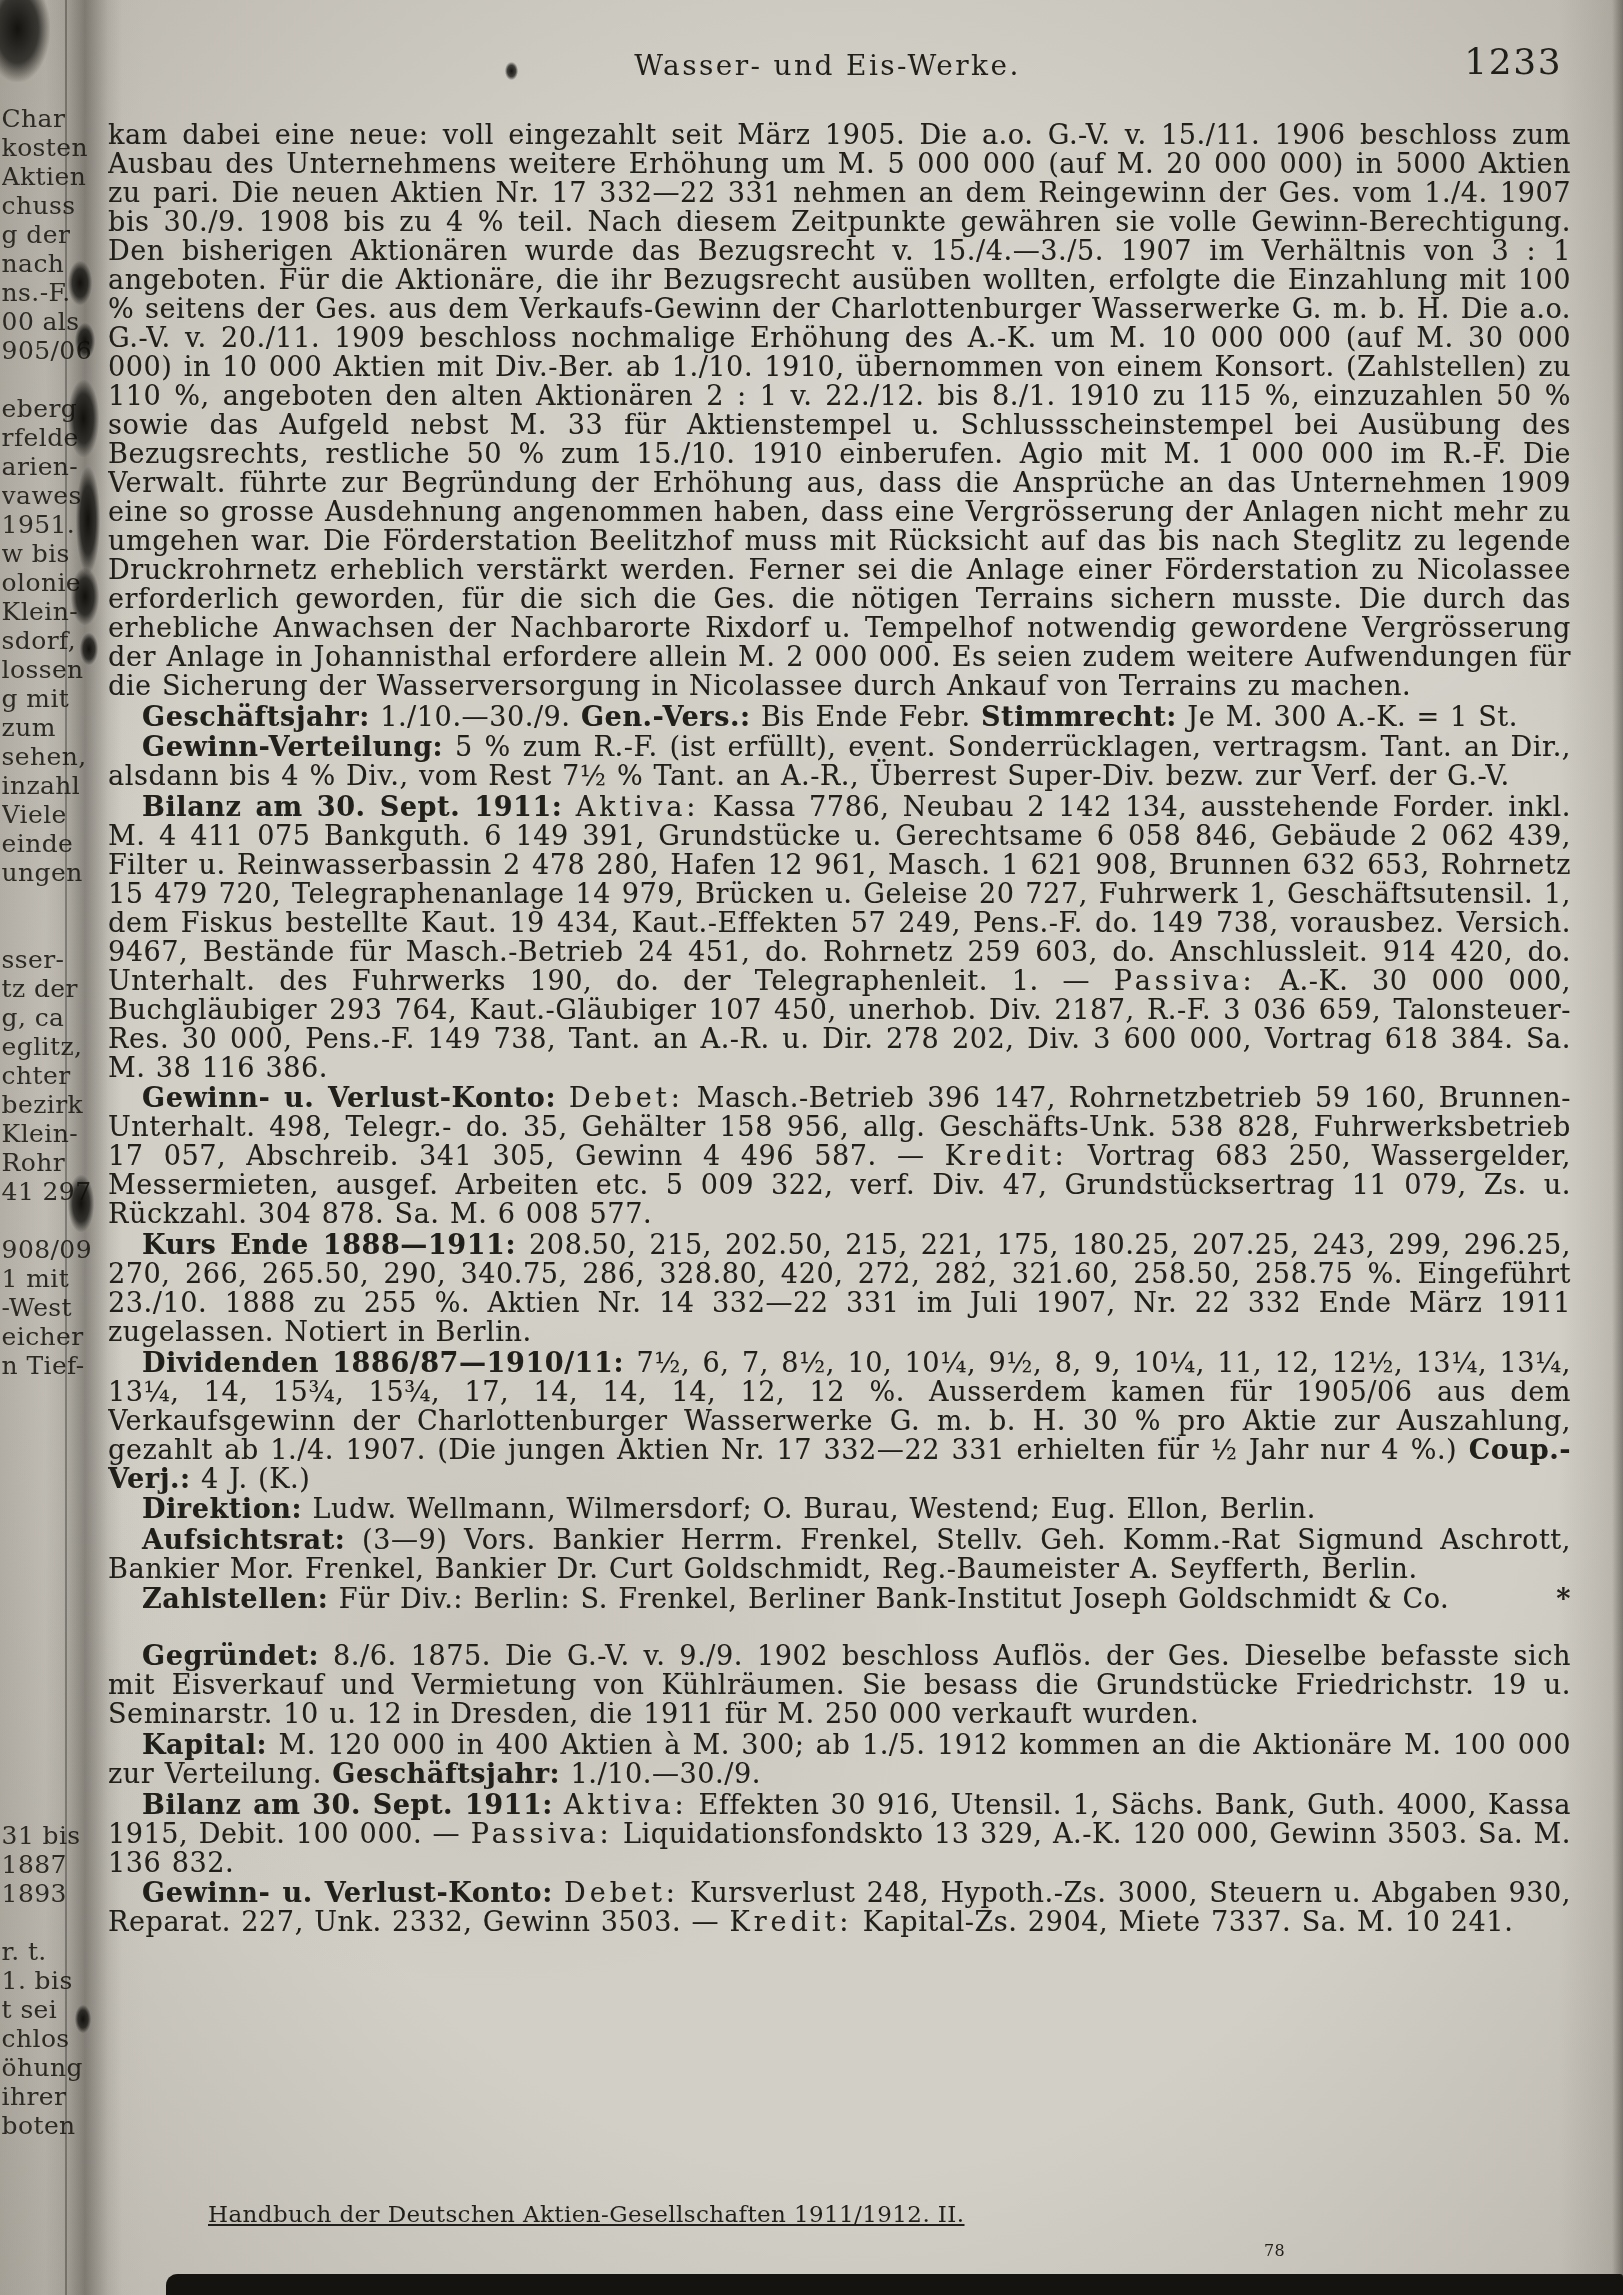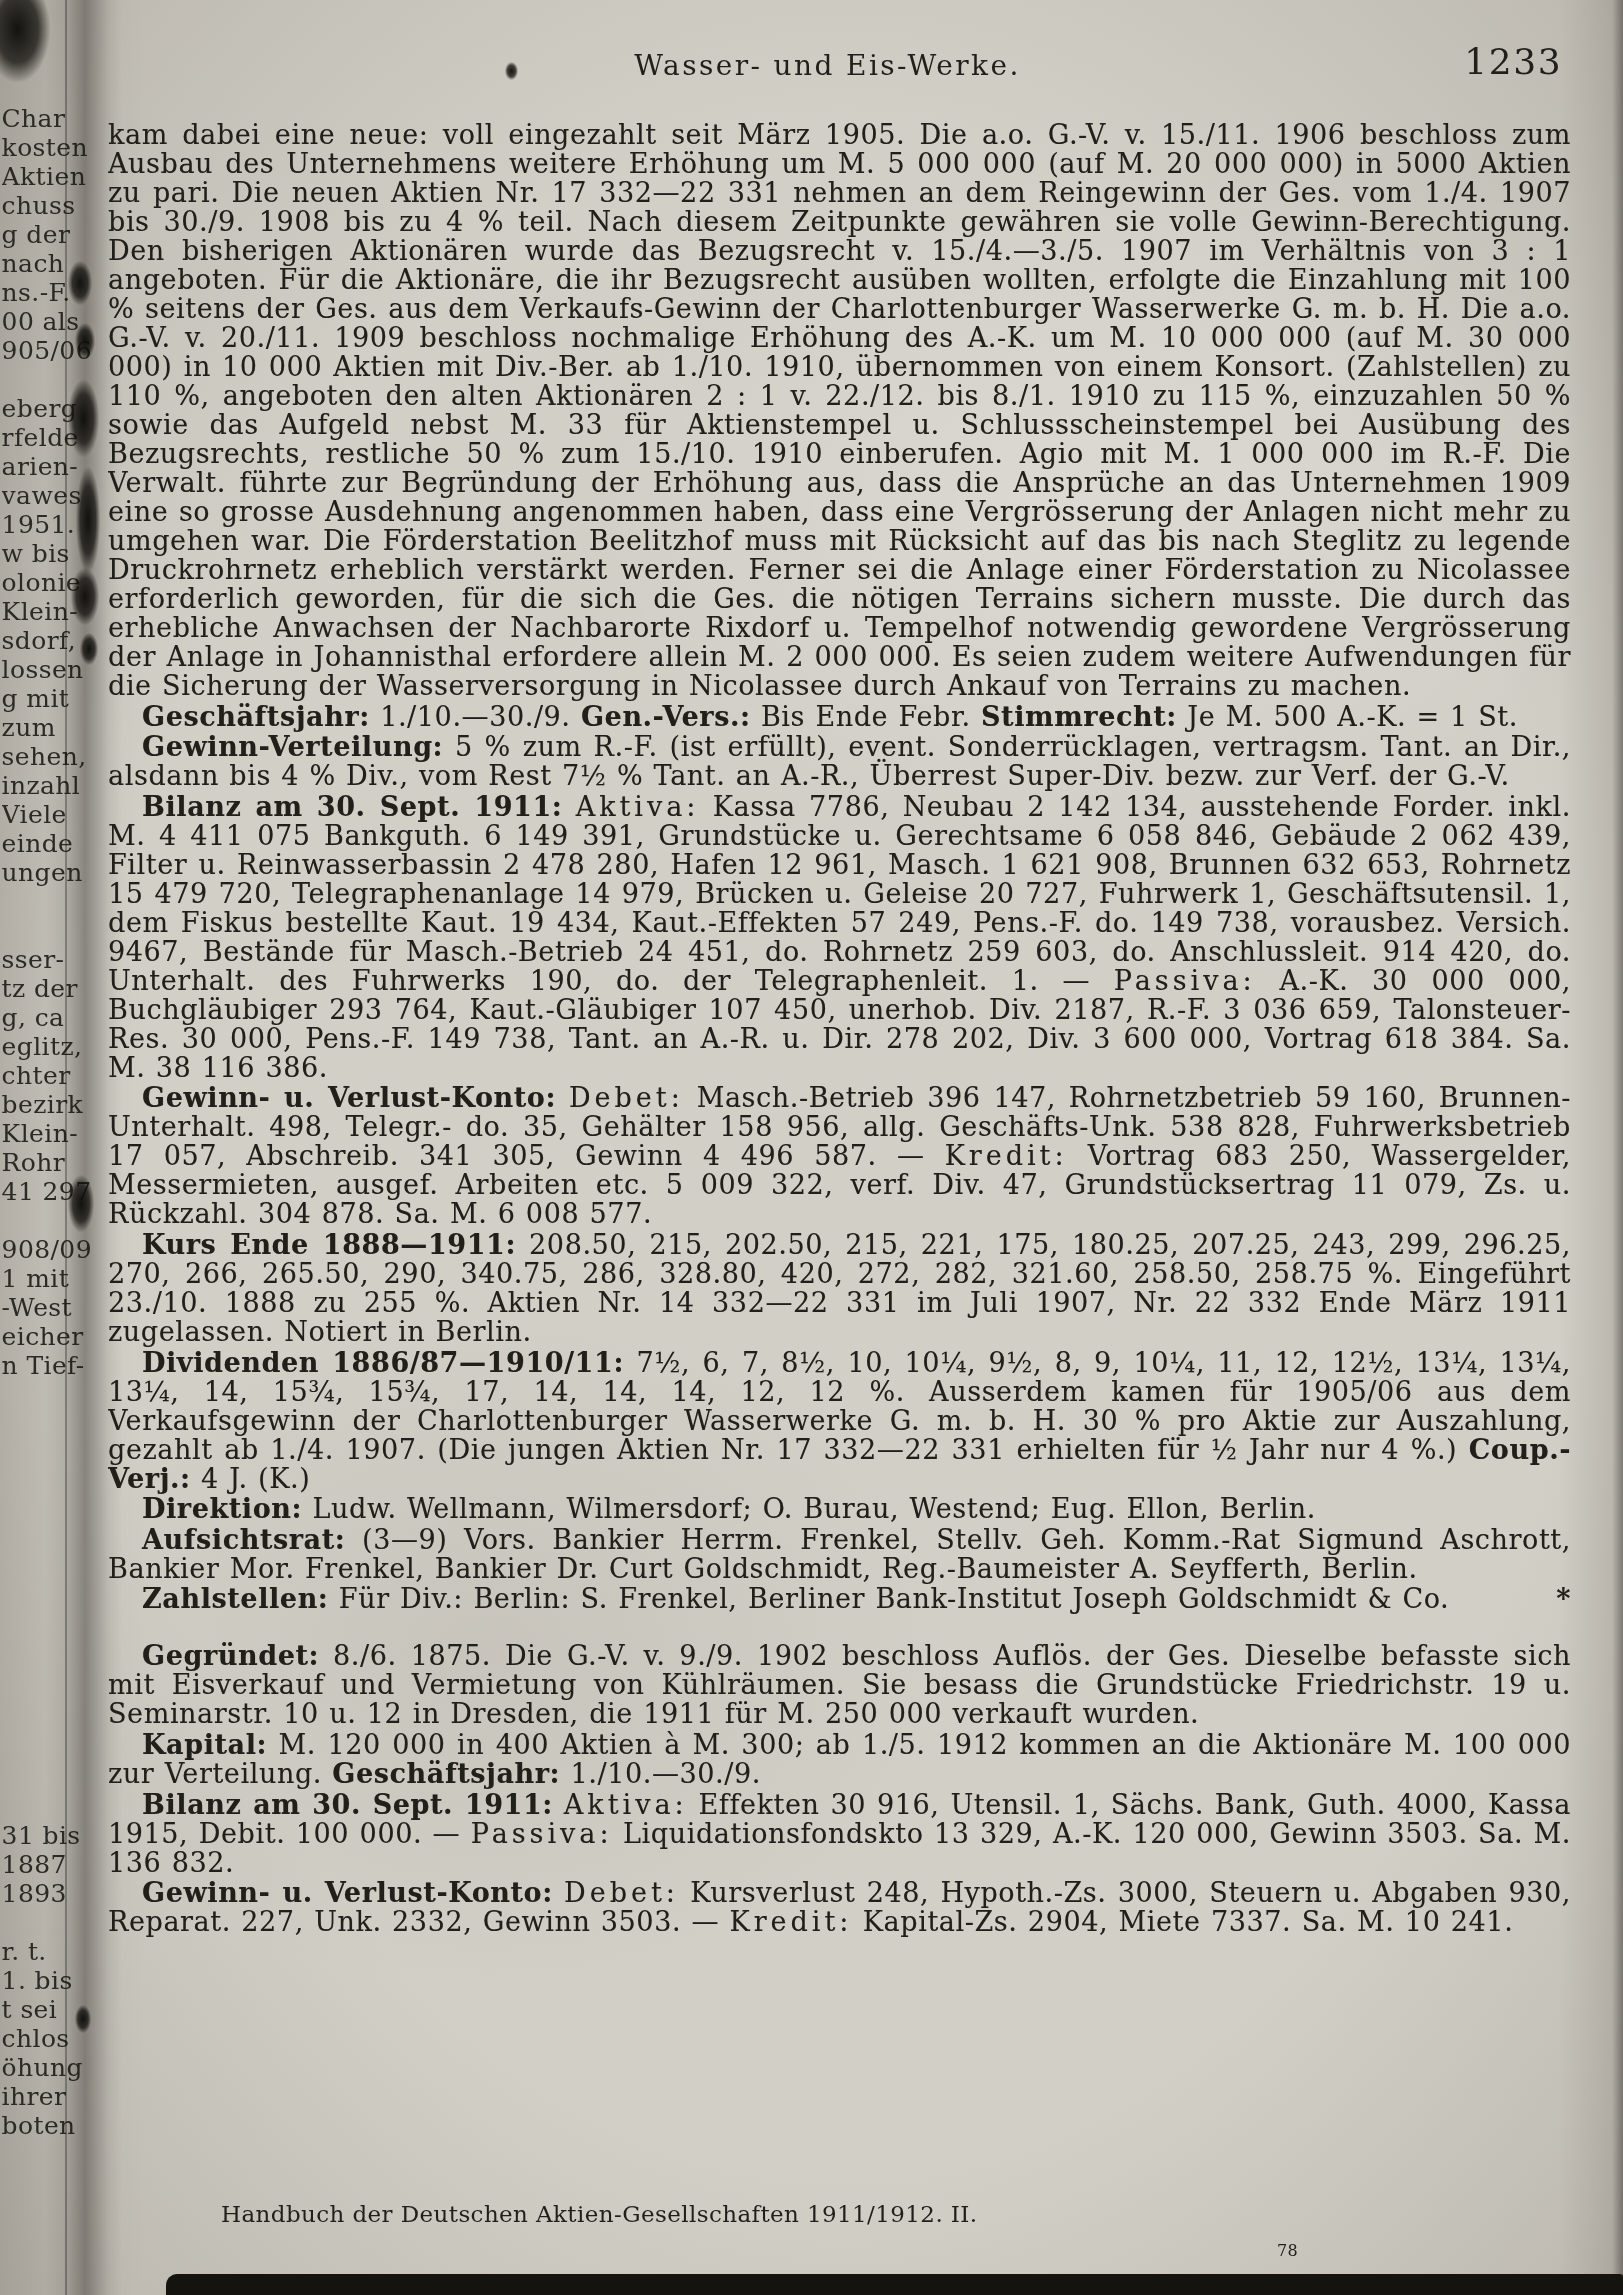--- a/index.html
+++ b/index.html
@@ -40,21 +40,21 @@
   }
   p.para{margin:0 0 1.6px 0;text-indent:34px;}
   p.para.noindent{text-indent:0;}
   .b{font-weight:bold;}
   .sp{letter-spacing:4px;}
   .company-heading{margin:28px 0 11.4px;text-align:center;text-indent:0;}
   .company-title{font-size:45px;font-weight:bold;margin:0 0 13px;letter-spacing:0.4px;line-height:1.1;}
   .company-subtitle{font-size:27px;}
   .company-subtitle .b{font-size:29px;}
   .fr{float:right;font-weight:bold;}
-  .footer{position:absolute;top:2201px;left:124px;width:1463px;font-size:23px;letter-spacing:0.4px;z-index:5;}
+  .footer{position:absolute;top:2201px;left:111px;width:1463px;font-size:23px;letter-spacing:0.4px;z-index:5;text-decoration:underline;}
   .footer-text{margin-left:97px;}
   .footer-sig{position:absolute;left:1153px;top:19.5px;font-size:16px;margin-top:20px;}
 </style>
 </head>
 <body>
 
 <div class="page">
 
   <div class="fold"></div>
   <div class="crease-line"></div>
@@ -134,21 +134,21 @@
     </div>
 
   <div class="header">
     <div class="header-title">Wasser- und Eis-Werke.</div>
     <div class="page-number">1233</div>
   </div>
 
   <div class="body-text">
 
     <p class="para noindent"><span class="">kam dabei eine neue: voll eingezahlt seit März 1905. Die a.o. G.-V. v. 15./11. 1906 beschloss zum Ausbau des Unternehmens weitere Erhöhung um M. 5 000 000 (auf M. 20 000 000) in 5000 Aktien zu pari. Die neuen Aktien Nr. 17 332—22 331 nehmen an dem Reingewinn der Ges. vom 1./4. 1907 bis 30./9. 1908 bis zu 4 % teil. Nach diesem Zeitpunkte gewähren sie volle Gewinn-Berechtigung. Den bisherigen Aktionären wurde das Bezugsrecht v. 15./4.—3./5. 1907 im Verhältnis von 3 : 1 angeboten. Für die Aktionäre, die ihr Bezugsrecht ausüben wollten, erfolgte die Einzahlung mit 100 % seitens der Ges. aus dem Verkaufs-Gewinn der Charlottenburger Wasserwerke G. m. b. H. Die a.o. G.-V. v. 20./11. 1909 beschloss nochmalige Erhöhung des A.-K. um M. 10 000 000 (auf M. 30 000 000) in 10 000 Aktien mit Div.-Ber. ab 1./10. 1910, übernommen von einem Konsort. (Zahlstellen) zu 110 %, angeboten den alten Aktionären 2 : 1 v. 22./12. bis 8./1. 1910 zu 115 %, einzuzahlen 50 % sowie das Aufgeld nebst M. 33 für Aktienstempel u. Schlussscheinstempel bei Ausübung des Bezugsrechts, restliche 50 % zum 15./10. 1910 einberufen. Agio mit M. 1 000 000 im R.-F. Die Verwalt. führte zur Begründung der Erhöhung aus, dass die Ansprüche an das Unternehmen 1909 eine so grosse Ausdehnung angenommen haben, dass eine Vergrösserung der Anlagen nicht mehr zu umgehen war. Die Förderstation Beelitzhof muss mit Rücksicht auf das bis nach Steglitz zu legende Druckrohrnetz erheblich verstärkt werden. Ferner sei die Anlage einer Förderstation zu Nicolassee erforderlich geworden, für die sich die Ges. die nötigen Terrains sichern musste. Die durch das erhebliche Anwachsen der Nachbarorte Rixdorf u. Tempelhof notwendig gewordene Vergrösserung der Anlage in Johannisthal erfordere allein M. 2 000 000. Es seien zudem weitere Aufwendungen für die Sicherung der Wasserversorgung in Nicolassee durch Ankauf von Terrains zu machen.</span></p>
-    <p class="para"><span class="b ">Geschäftsjahr:</span><span class=""> 1./10.—30./9. </span><span class="b ">Gen.-Vers.:</span><span class=""> Bis Ende Febr. </span><span class="b ">Stimmrecht:</span><span class=""> Je M. 500 A.-K. = 1 St.</span></p>
+    <p class="para"><span class="b ">Geschäftsjahr:</span><span class=""> 1./10.—30./9. </span><span class="b ">Gen.-Vers.:</span><span class=""> Bis Ende Febr. </span><span class="b ">Stimmrecht:</span><span class=""> Je M. 300 A.-K. = 1 St.</span></p>
     <p class="para"><span class="b ">Gewinn-Verteilung:</span><span class=""> 5 % zum R.-F. (ist erfüllt), event. Sonderrücklagen, vertragsm. Tant. an Dir., alsdann bis 4 % Div., vom Rest 7½ % Tant. an A.-R., Überrest Super-Div. bezw. zur Verf. der G.-V.</span></p>
     <p class="para"><span class="b ">Bilanz am 30. Sept. 1911:</span><span class=""> </span><span class="sp">Aktiva:</span><span class=""> Kassa 7786, Neubau 2 142 134, ausstehende Forder. inkl. M. 4 411 075 Bankguth. 6 149 391, Grundstücke u. Gerechtsame 6 058 846, Gebäude 2 062 439, Filter u. Reinwasserbassin 2 478 280, Hafen 12 961, Masch. 1 621 908, Brunnen 632 653, Rohrnetz 15 479 720, Telegraphenanlage 14 979, Brücken u. Geleise 20 727, Fuhrwerk 1, Geschäftsutensil. 1, dem Fiskus bestellte Kaut. 19 434, Kaut.-Effekten 57 249, Pens.-F. do. 149 738, vorausbez. Versich. 9467, Bestände für Masch.-Betrieb 24 451, do. Rohrnetz 259 603, do. Anschlussleit. 914 420, do. Unterhalt. des Fuhrwerks 190, do. der Telegraphenleit. 1. — </span><span class="sp">Passiva:</span><span class=""> A.-K. 30 000 000, Buchgläubiger 293 764, Kaut.-Gläubiger 107 450, unerhob. Div. 2187, R.-F. 3 036 659, Talonsteuer-Res. 30 000, Pens.-F. 149 738, Tant. an A.-R. u. Dir. 278 202, Div. 3 600 000, Vortrag 618 384. Sa. M. 38 116 386.</span></p>
     <p class="para"><span class="b ">Gewinn- u. Verlust-Konto:</span><span class=""> </span><span class="sp">Debet:</span><span class=""> Masch.-Betrieb 396 147, Rohrnetzbetrieb 59 160, Brunnen-Unterhalt. 498, Telegr.- do. 35, Gehälter 158 956, allg. Geschäfts-Unk. 538 828, Fuhrwerksbetrieb 17 057, Abschreib. 341 305, Gewinn 4 496 587. — </span><span class="sp">Kredit:</span><span class=""> Vortrag 683 250, Wassergelder, Messermieten, ausgef. Arbeiten etc. 5 009 322, verf. Div. 47, Grundstücksertrag 11 079, Zs. u. Rückzahl. 304 878. Sa. M. 6 008 577.</span></p>
     <p class="para"><span class="b ">Kurs Ende 1888—1911:</span><span class=""> 208.50, 215, 202.50, 215, 221, 175, 180.25, 207.25, 243, 299, 296.25, 270, 266, 265.50, 290, 340.75, 286, 328.80, 420, 272, 282, 321.60, 258.50, 258.75 %. Eingeführt 23./10. 1888 zu 255 %. Aktien Nr. 14 332—22 331 im Juli 1907, Nr. 22 332 Ende März 1911 zugelassen. Notiert in Berlin.</span></p>
     <p class="para"><span class="b ">Dividenden 1886/87—1910/11:</span><span class=""> 7½, 6, 7, 8½, 10, 10¼, 9½, 8, 9, 10¼, 11, 12, 12½, 13¼, 13¼, 13¼, 14, 15¾, 15¾, 17, 14, 14, 14, 12, 12 %. Ausserdem kamen für 1905/06 aus dem Verkaufsgewinn der Charlottenburger Wasserwerke G. m. b. H. 30 % pro Aktie zur Auszahlung, gezahlt ab 1./4. 1907. (Die jungen Aktien Nr. 17 332—22 331 erhielten für ½ Jahr nur 4 %.) </span><span class="b ">Coup.-Verj.:</span><span class=""> 4 J. (K.)</span></p>
     <p class="para"><span class="b ">Direktion:</span><span class=""> Ludw. Wellmann, Wilmersdorf; O. Burau, Westend; Eug. Ellon, Berlin.</span></p>
     <p class="para"><span class="b ">Aufsichtsrat:</span><span class=""> (3—9) Vors. Bankier Herrm. Frenkel, Stellv. Geh. Komm.-Rat Sigmund Aschrott, Bankier Mor. Frenkel, Bankier Dr. Curt Goldschmidt, Reg.-Baumeister A. Seyfferth, Berlin.</span></p>
     <p class="para">
       <span class="fr">*</span><span><span class="b ">Zahlstellen:</span><span class=""> Für Div.: Berlin: S. Frenkel, Berliner Bank-Institut Joseph Goldschmidt &amp; Co.</span></span>
     </p>

